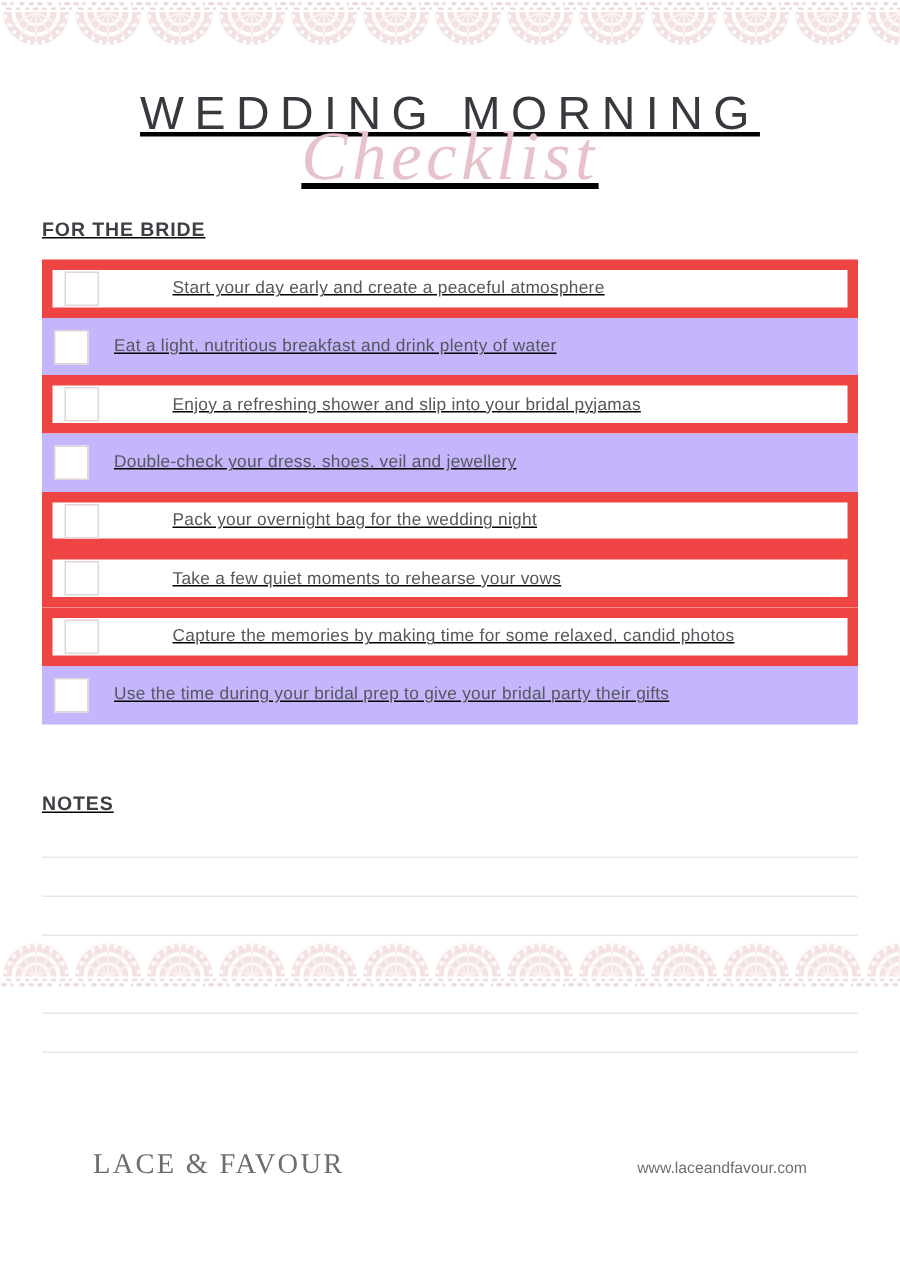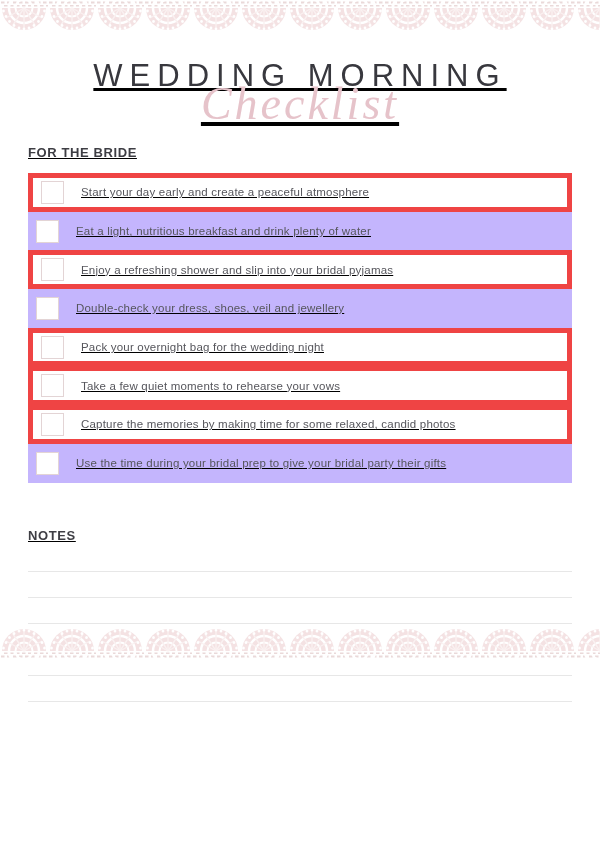--- a/index.html
+++ b/index.html
@@ -32,21 +32,21 @@
   
   .content { margin: 0 28px; }
   .section-heading {
     font-size: 13px; font-weight: 700; letter-spacing: 0.6px;
     color: #3e3e44;
   }
   .heading-bride { margin-top: 16px; }
 
   .checklist { margin-top: 13px; }
   .row { height: 38.7px; display: flex; align-items: center; padding-left: 8px; }
-  .row.white { background: #ffffff; border: 5px solid #ef4444; }
+  .row.white { background: #ffffff; border: 7px solid #ef4444; gap: 32px; }
   .row.pink  { background: #c4b5fd; }
   .checkbox {
     width: 23px; height: 23px; flex: 0 0 23px;
     background: #ffffff; border: 1px solid #e3d4d5;
     margin-right: 17px; cursor: pointer;
   }
   .row-label { font-size: 11.5px; color: #56565c; letter-spacing: 0.2px; }
 
   .heading-notes { margin-top: 45px; }
   .note-lines { margin-top: 3px; }
@@ -175,20 +175,24 @@
     <div class="note-lines" id="note-lines">
         <div class="note-line"></div>
         <div class="note-line"></div>
         <div class="note-line"></div>
         <div class="note-line"></div>
         <div class="note-line"></div>
         <div class="note-line"></div>
       </div>
   </div>
 
+  <div class="footer">
+    <div class="brand">LACE &amp; FAVOUR</div>
+    <div class="website">www.laceandfavour.com</div>
+  </div>
 
   <div class="lace lace-bottom">
     <svg width="600" height="34" xmlns="http://www.w3.org/2000/svg">
       <rect width="600" height="34" fill="url(#lacePat)"></rect>
     </svg>
   </div>
 
 </div>
 
 </body></html>

